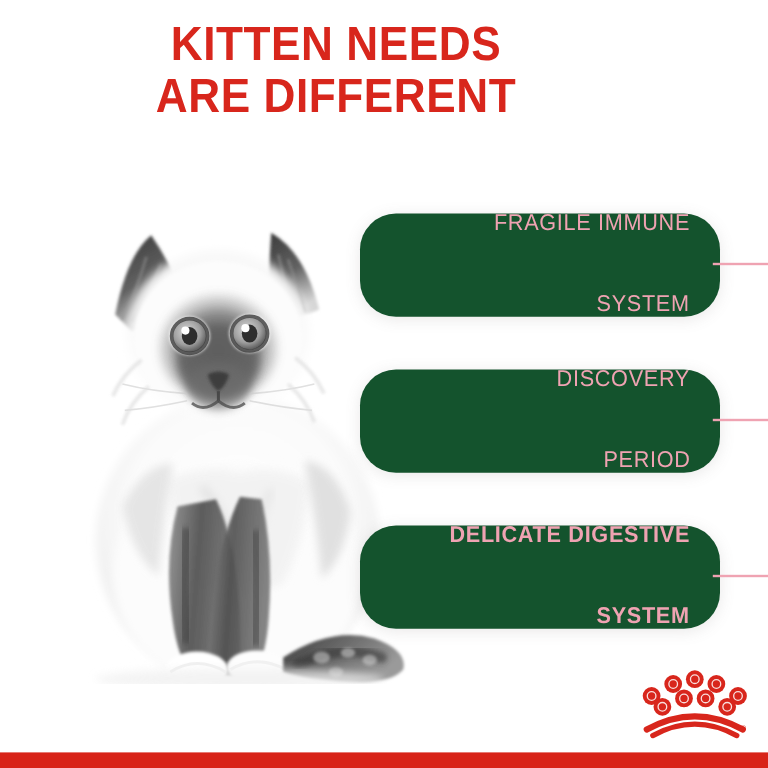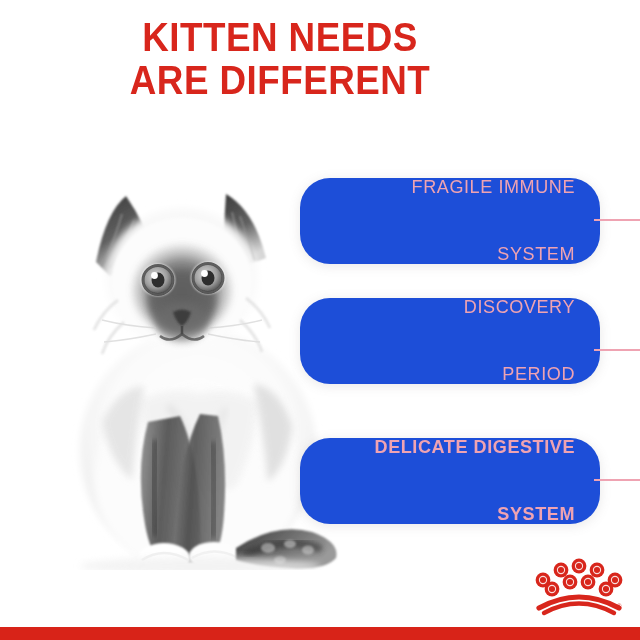--- a/index.html
+++ b/index.html
@@ -48,32 +48,33 @@
     height: 420px;
   }
   #kitten-photo svg { display: block; width: 100%; height: 100%; }
 
   
   .need-card {
     position: absolute;
     right: 40px;
     width: 300px;
     height: 86px;
-    background: #1d4ed8;
+    background: #14532d;
     border-radius: 30px;
     box-shadow: 0 2px 12px rgba(120,110,115,0.16);
     box-sizing: border-box;
     display: flex;
     flex-direction: column;
+    align-items: flex-end;
     justify-content: center;
     padding-right: 25px;
     gap: 40px;
   }
   .need-card.c1 { top: 178px; }
-  .need-card.c2 { top: 298px; }
+  .need-card.c2 { top: 308px; }
   .need-card.c3 { top: 438px; font-weight: bold; }
 
   .need-line {
     color: #EFA3B2;
     font-family: "Liberation Sans Narrow", "Liberation Sans", sans-serif;
     font-size: 19px;
     letter-spacing: 0.6px;
     text-align: right;
     white-space: nowrap;
     line-height: 1.42;

